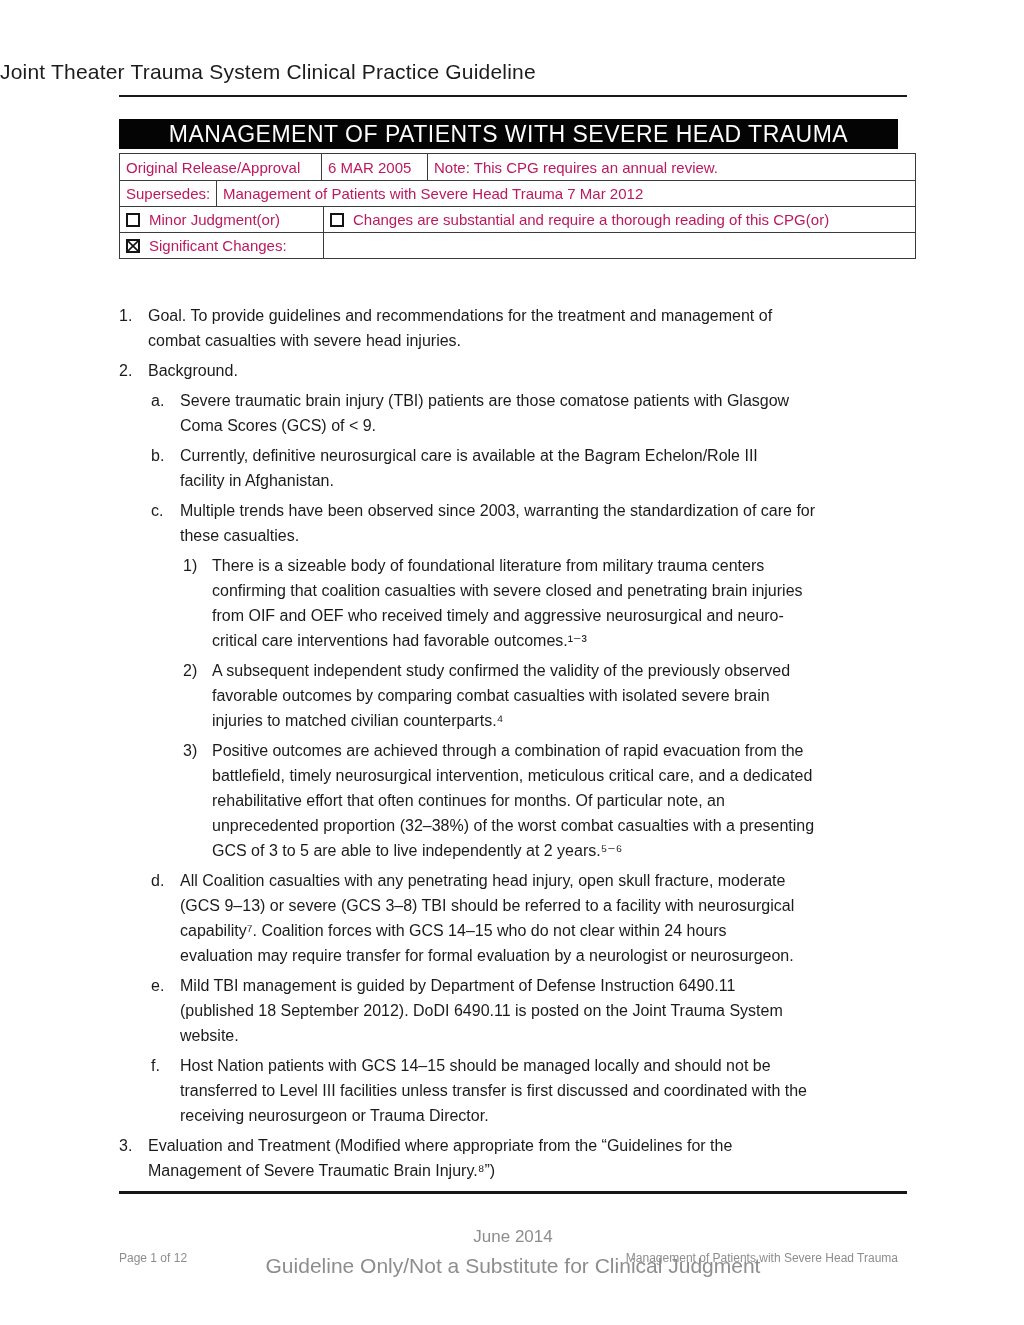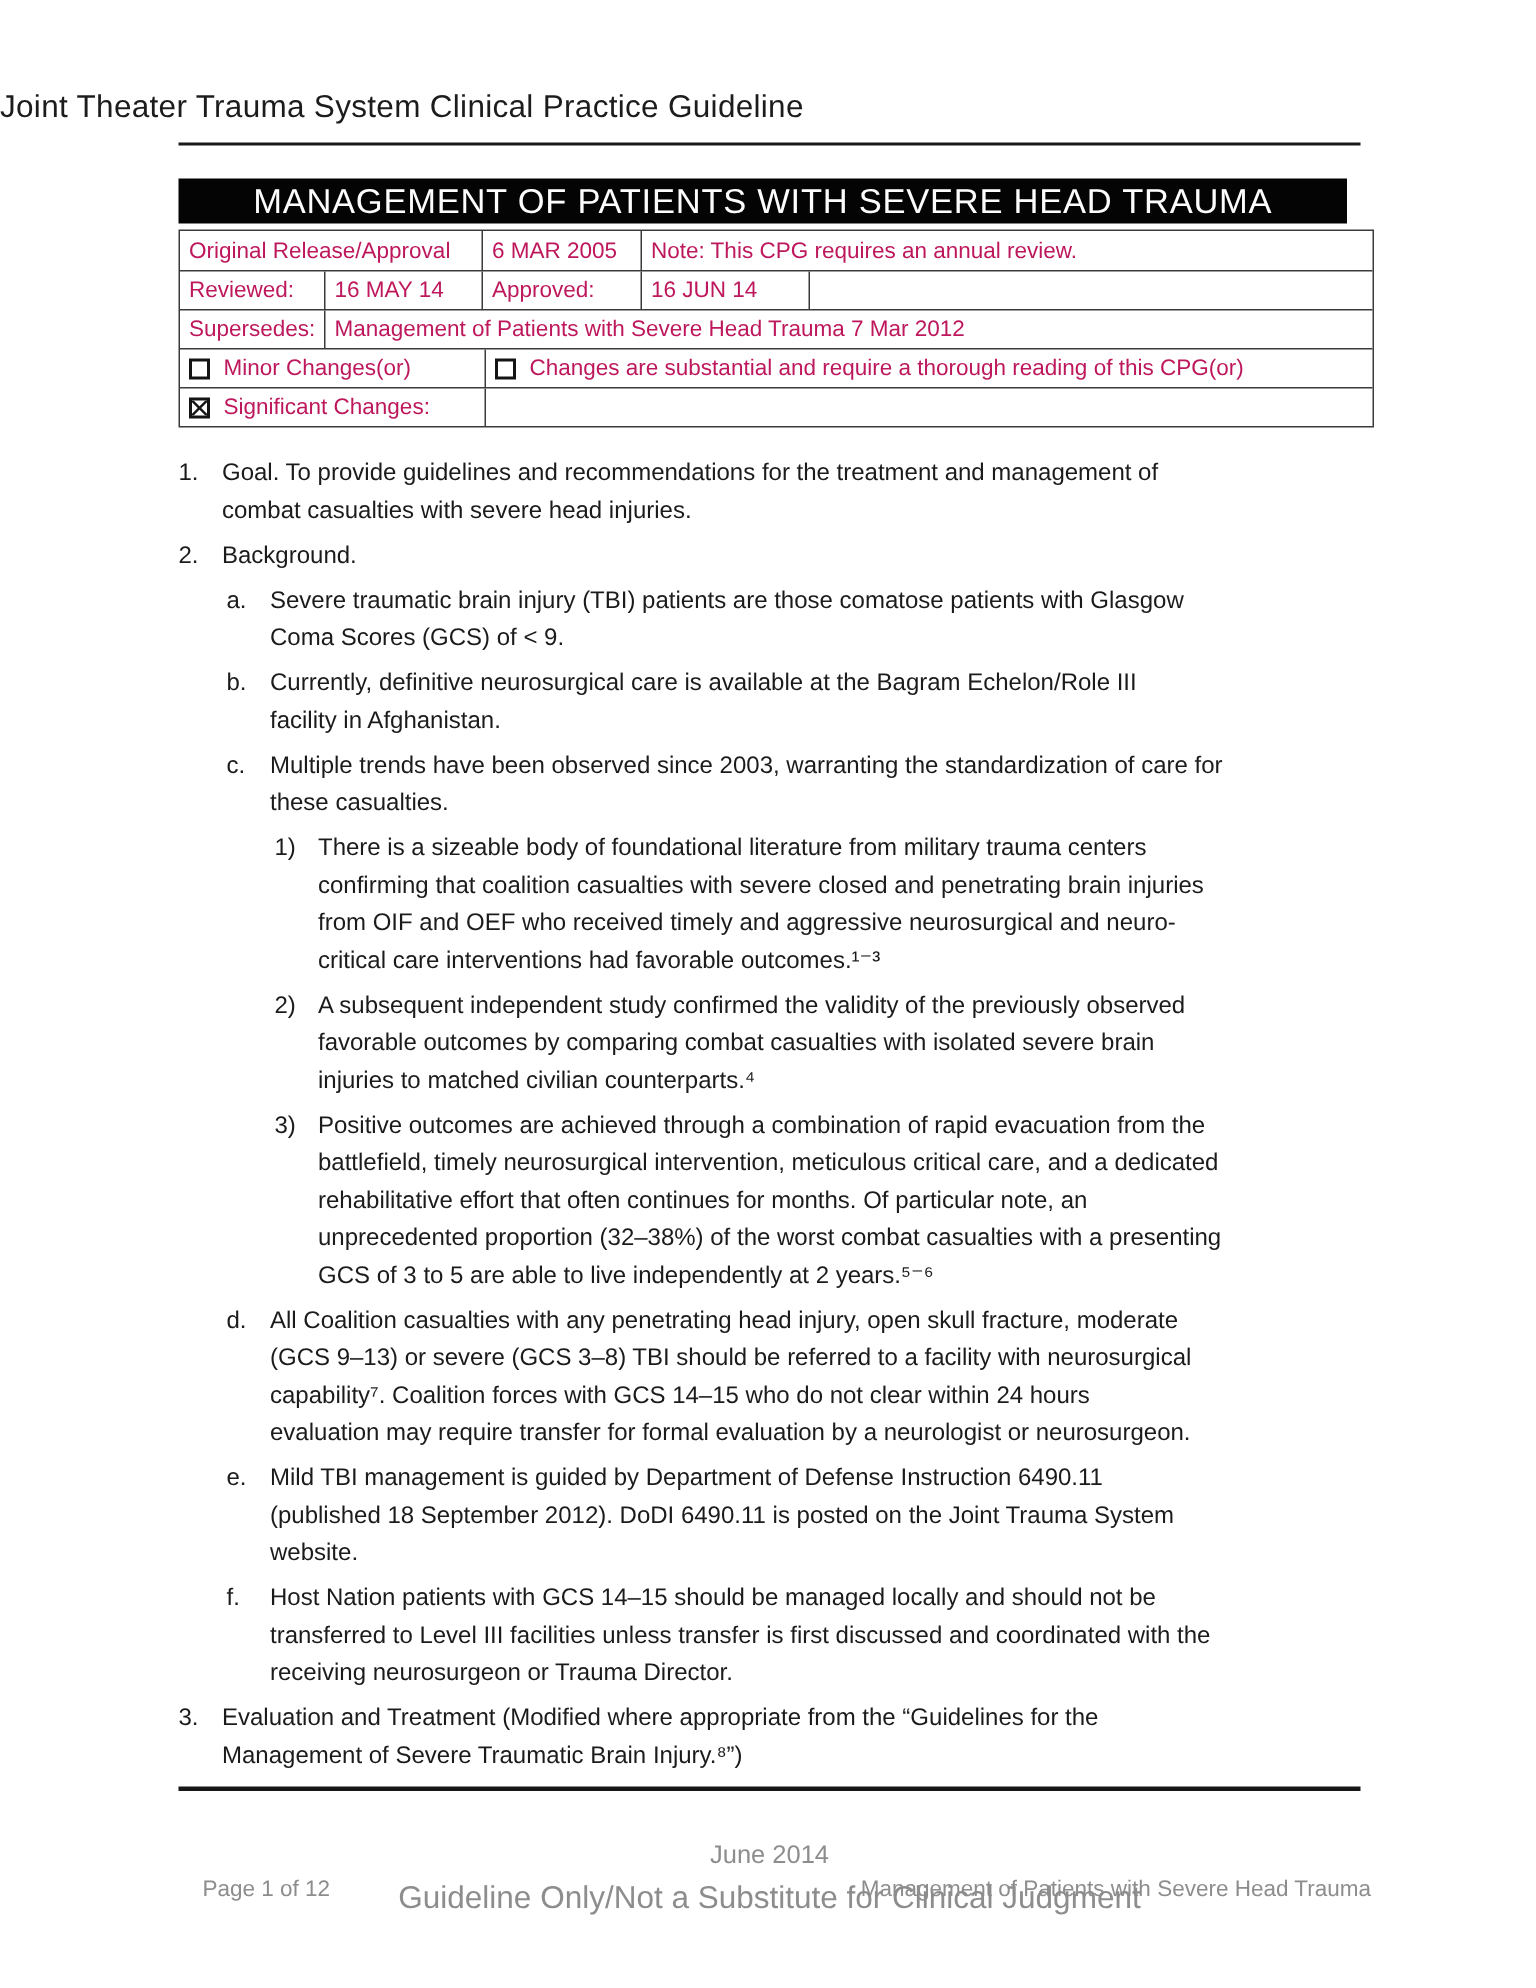--- a/index.html
+++ b/index.html
@@ -57,54 +57,47 @@
     position:absolute; top:1254px; left:119px; width:788px; text-align:center;
     font-size:21px; color:#8d8d8d;
   }
   .footer-date {
     position:absolute; top:1227px; left:119px; width:788px; text-align:center;
     font-size:17px; color:#8d8d8d;
   }
   .footer-row {
     position:absolute; top:1251px; left:119px; width:779px;
     display:flex; justify-content:space-between;
-    font-size:15px; color:#8d8d8d;margin-left:16px;
+    font-size:12px; color:#8d8d8d;
   }
 </style>
 </head>
 <body>
 
 <div class="page">
 
   <div class="doc-title">Joint Theater Trauma System Clinical Practice Guideline</div>
   <div class="title-rule"></div>
 
   <div class="banner">MANAGEMENT OF PATIENTS WITH SEVERE HEAD TRAUMA</div>
 
   <div class="meta-table">
     <div class="trow">
       <div class="tcell w201">Original Release/Approval</div>
       <div class="tcell w106">6 MAR 2005</div>
       <div class="tcell fill">Note: This CPG requires an annual review.</div>
     </div>
     <div class="trow">
-      <div class="tcell w96">Reviewed:</div>
-      <div class="tcell w105">16 MAY 14</div>
-      <div class="tcell w106">Approved:</div>
-      <div class="tcell w112">16 JUN 14</div>
-      <div class="tcell fill"></div>
-    </div>
-    <div class="trow">
       <div class="tcell w96">Supersedes:</div>
       <div class="tcell fill">Management of Patients with Severe Head Trauma 7 Mar 2012</div>
     </div>
     <div class="trow">
       <div class="tcell w203">
         <span class="cb"></span>
-        <span>Minor Changes</span>
+        <span>Minor Judgment</span>
         <span class="or">(or)</span>
       </div>
       <div class="tcell fill">
         <span class="cb"></span>
         <span>Changes are substantial and require a thorough reading of this CPG</span>
         <span class="or">(or)</span>
       </div>
     </div>
     <div class="trow">
       <div class="tcell w203">

